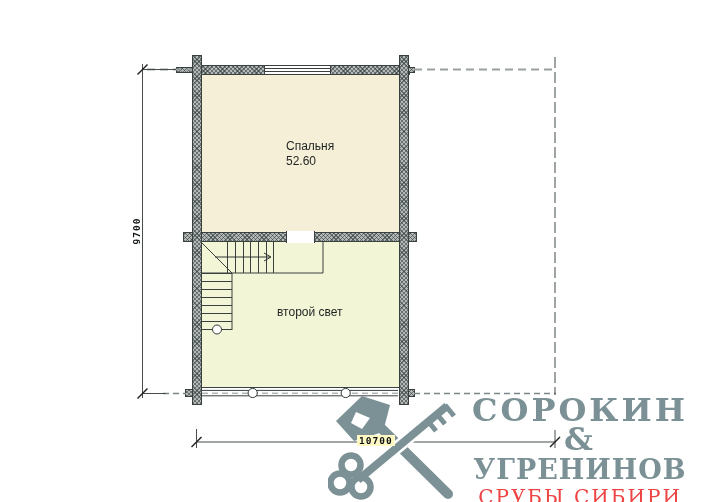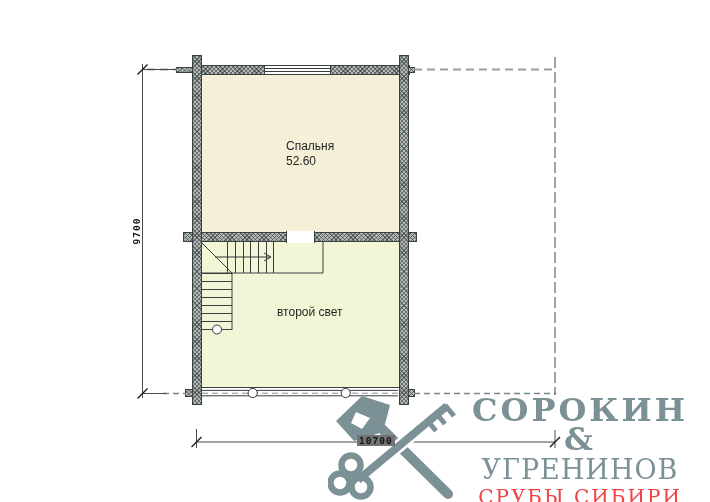--- a/index.html
+++ b/index.html
@@ -40,33 +40,33 @@
      border-right:1px solid #3a4040;}
   .treads-run2{left:202px;top:273px;width:30px;height:57px;z-index:3;
      background:repeating-linear-gradient(to bottom,#3a4040 0 1px,transparent 1px 8px);}
 
   
   .plan-label{color:#1e2222;font-size:12px;line-height:15px;z-index:4;}
   .lbl-bedroom{left:286px;top:139px;}
   .lbl-second{left:277px;top:305px;}
 
   .dim-label{color:#101416;font-family:"DejaVu Sans Mono",monospace;
-             font-weight:bold;font-size:9.5px;letter-spacing:1px;z-index:7;background:#737373;padding:0 2px;}
+             font-weight:bold;font-size:9.5px;letter-spacing:1px;z-index:7;background:#fef9c3;padding:0 2px;}
   .dim-left{left:117px;top:225px;width:40px;height:12px;text-align:center;
             transform:rotate(-90deg);background:transparent;}
   .dim-bottom{left:357px;top:435px;}
 
   svg.linework{position:absolute;left:0;top:0;z-index:5;pointer-events:none;}
 
   
   .logo-icon{left:328px;top:390px;width:152px;height:112px;z-index:6;}
   .logo-text{left:455px;top:396px;width:250px;text-align:center;z-index:6;
              color:#7b9196;font-family:"DejaVu Serif",serif;}
   .logo-l1{font-size:32px;font-weight:bold;letter-spacing:3px;line-height:29px;}
-  .logo-l2{font-size:27px;font-weight:normal;letter-spacing:1px;line-height:31px;}
+  .logo-l2{font-size:27px;font-weight:bold;letter-spacing:1px;line-height:31px;}
   .logo-l3{font-size:20px;font-weight:normal;letter-spacing:2px;line-height:25px;color:#ef4444;}
 </style>
 </head>
 <body>
 
 <div class="canvas">
 
   <div class="abs room room-bedroom"></div>
   <div class="abs room room-second"></div>
 

